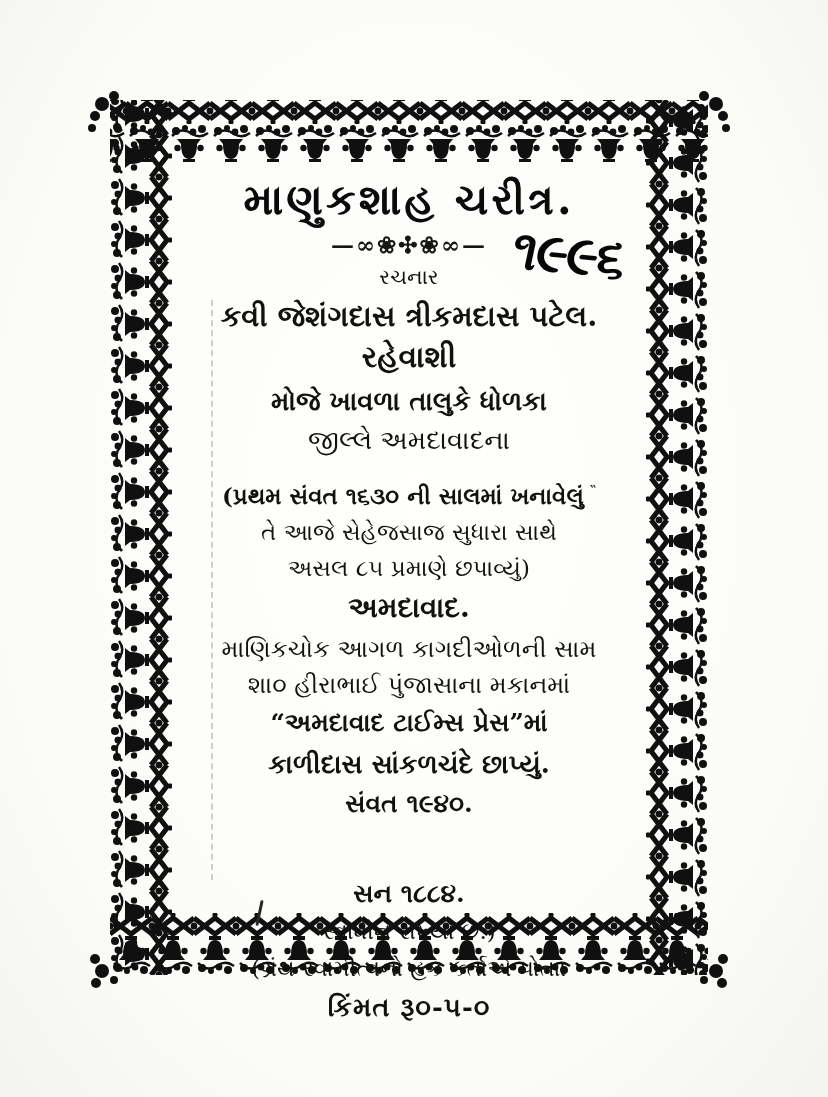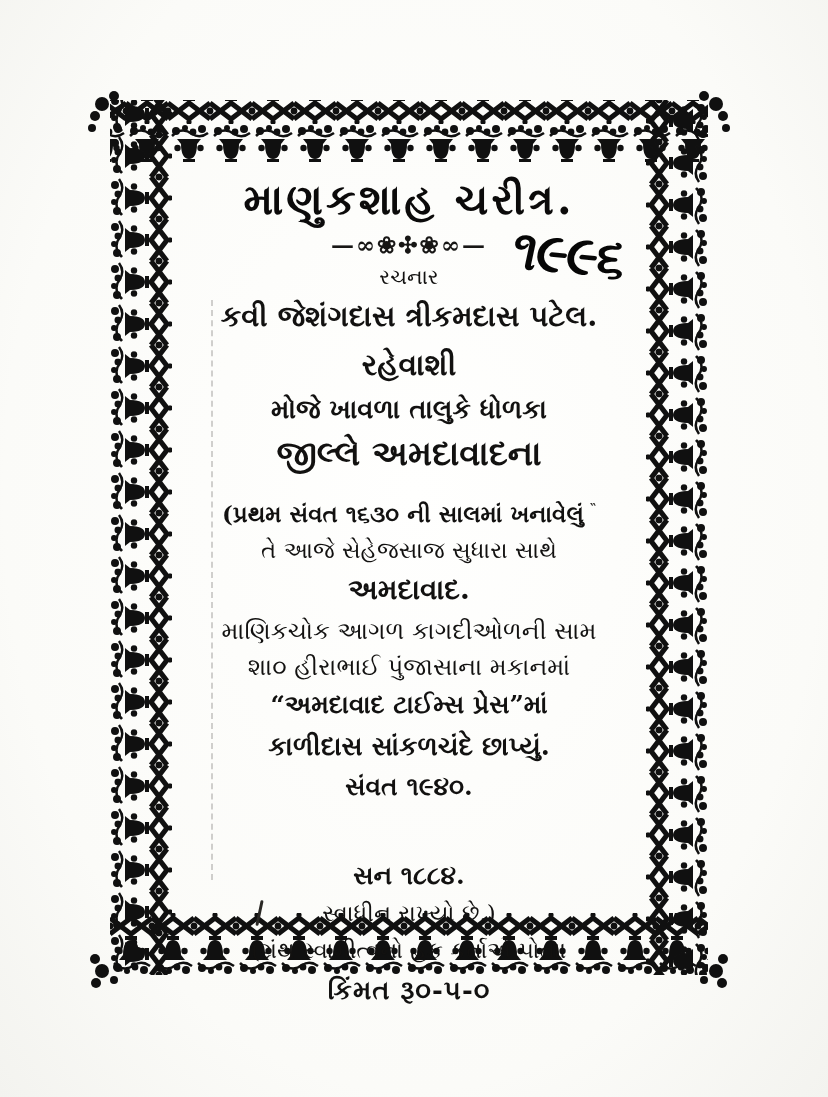--- a/index.html
+++ b/index.html
@@ -16,23 +16,23 @@
   .border-svg{position:absolute;left:0;top:0;}
   .content{
     position:absolute;left:172px;top:164px;width:474px;
     text-align:center;
     line-height:1.25;
   }
   .t-title   {font-size:42px;font-weight:bold;letter-spacing:3px;margin-top:10px;color:#0b0a0a;}
   .t-divider {font-size:23px;font-weight:bold;letter-spacing:2px;margin-top:4px;color:#171615;}
   .t-small   {font-size:21px;margin-top:5px;}
   .t-author  {font-size:29px;font-weight:bold;margin-top:7px;}
-  .t-resident{font-size:30px;font-weight:bold;margin-top:12px;}
+  .t-resident{font-size:30px;font-weight:bold;margin-top:4px;}
   .t-line26b {font-size:26px;font-weight:600;margin-top:10px;}
-  .t-line26  {font-size:34px;font-weight:700;margin-top:6px;}
+  .t-line26  {font-size:26px;font-weight:400;margin-top:6px;}
   .t-note    {font-size:23px;font-weight:700;margin-top:26px;}
   .t-note2   {font-size:23px;font-weight:500;margin-top:7px;}
   .t-city    {font-size:28px;font-weight:bold;margin-top:7px;}
   .t-addr    {font-size:24px;font-weight:500;margin-top:9px;}
   .t-addr2   {font-size:24px;font-weight:500;margin-top:6px;}
   .t-press   {font-size:25px;font-weight:600;margin-top:7px;}
   .t-printer {font-size:26px;font-weight:700;margin-top:10px;}
   .t-dates   {font-size:25px;font-weight:600;margin-top:8px;display:flex;justify-content:center;gap:58px;flex-direction:column;}
   .t-copy    {font-size:23px;font-weight:500;margin-top:8px;}
   .t-price   {font-size:26px;font-weight:600;margin-top:9px;letter-spacing:1px;}
@@ -135,20 +135,21 @@
     <div class="t-divider">—∞❀✣❀∞—</div>
     <div class="t-small">રચનાર</div>
     <div class="t-author">કવી જેશંગદાસ ત્રીકમદાસ પટેલ.</div>
     <div class="t-resident">રહેવાશી</div>
     <div class="t-line26b">મોજે ખાવળા તાલુકે ધોળકા</div>
     <div class="t-line26">જીલ્લે અમદાવાદના</div>
     <div class="t-note">
       <span>(પ્રથમ સંવત ૧૬૩૦ ની સાલમાં ખનાવેલું</span><span class="ditto-mark">‶</span>
     </div>
     <div class="t-note2">તે આજે સેહેજસાજ સુધારા સાથે</div>
+    <div class="t-note2">અસલ ૮૫ પ્રમાણે છપાવ્યું)</div>
     <div class="t-city">અમદાવાદ.</div>
     <div class="t-addr">માણિકચોક આગળ કાગદીઓળની સામ</div>
     <div class="t-addr2">શા૦ હીરાભાઈ પુંજાસાના મકાનમાં</div>
     <div class="t-press">“અમદાવાદ ટાઈમ્સ પ્રેસ”માં</div>
     <div class="t-printer">કાળીદાસ સાંકળચંદે છાપ્યું.</div>
     <div class="t-dates">
       <span>સંવત ૧૯૪૦.</span>
       <span>સન ૧૮૮૪.</span>
     </div>
     <div class="t-copy">સ્વાધીન રાખ્યો છે.)</div>

